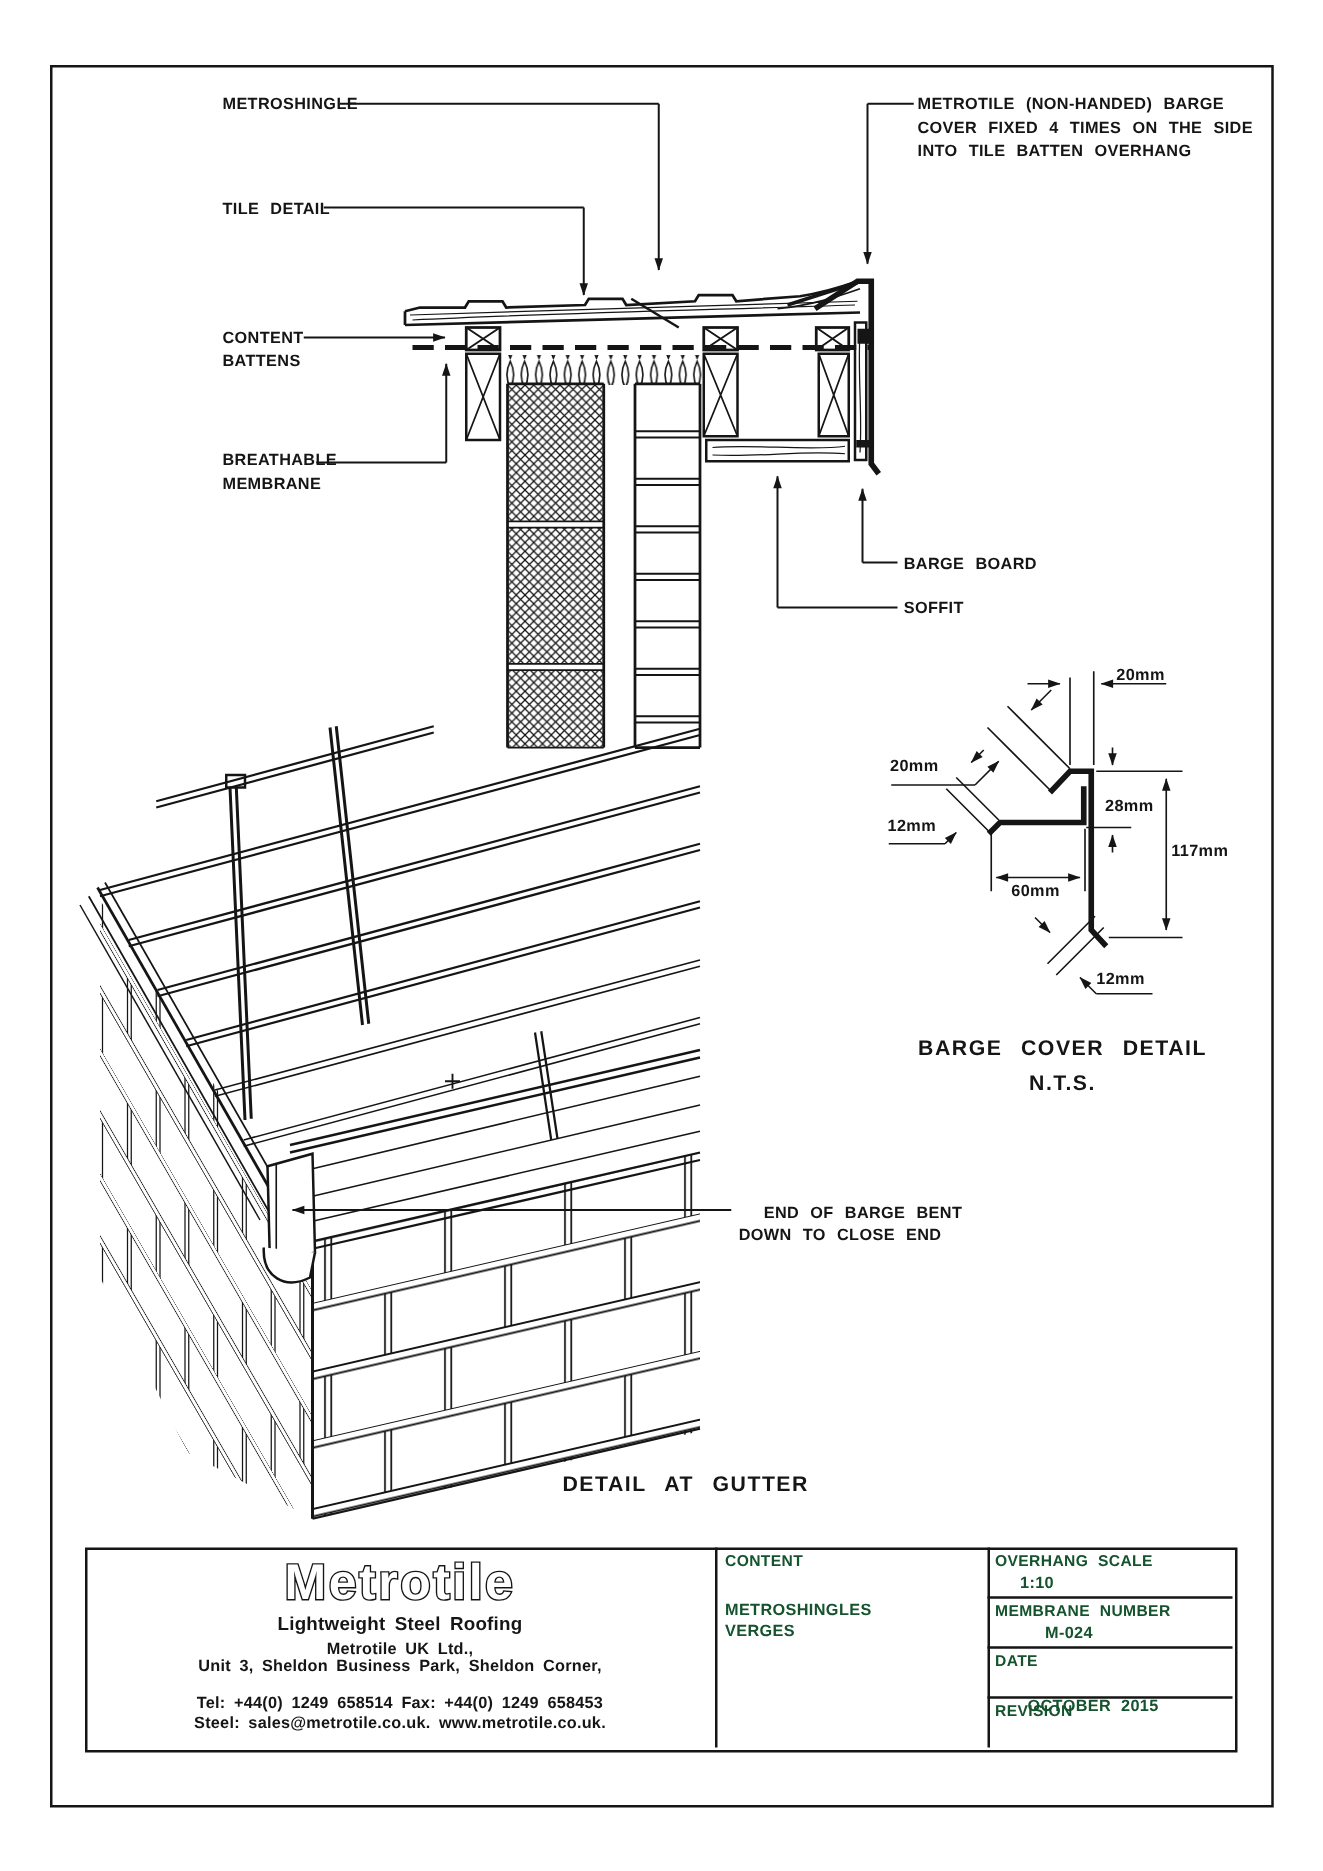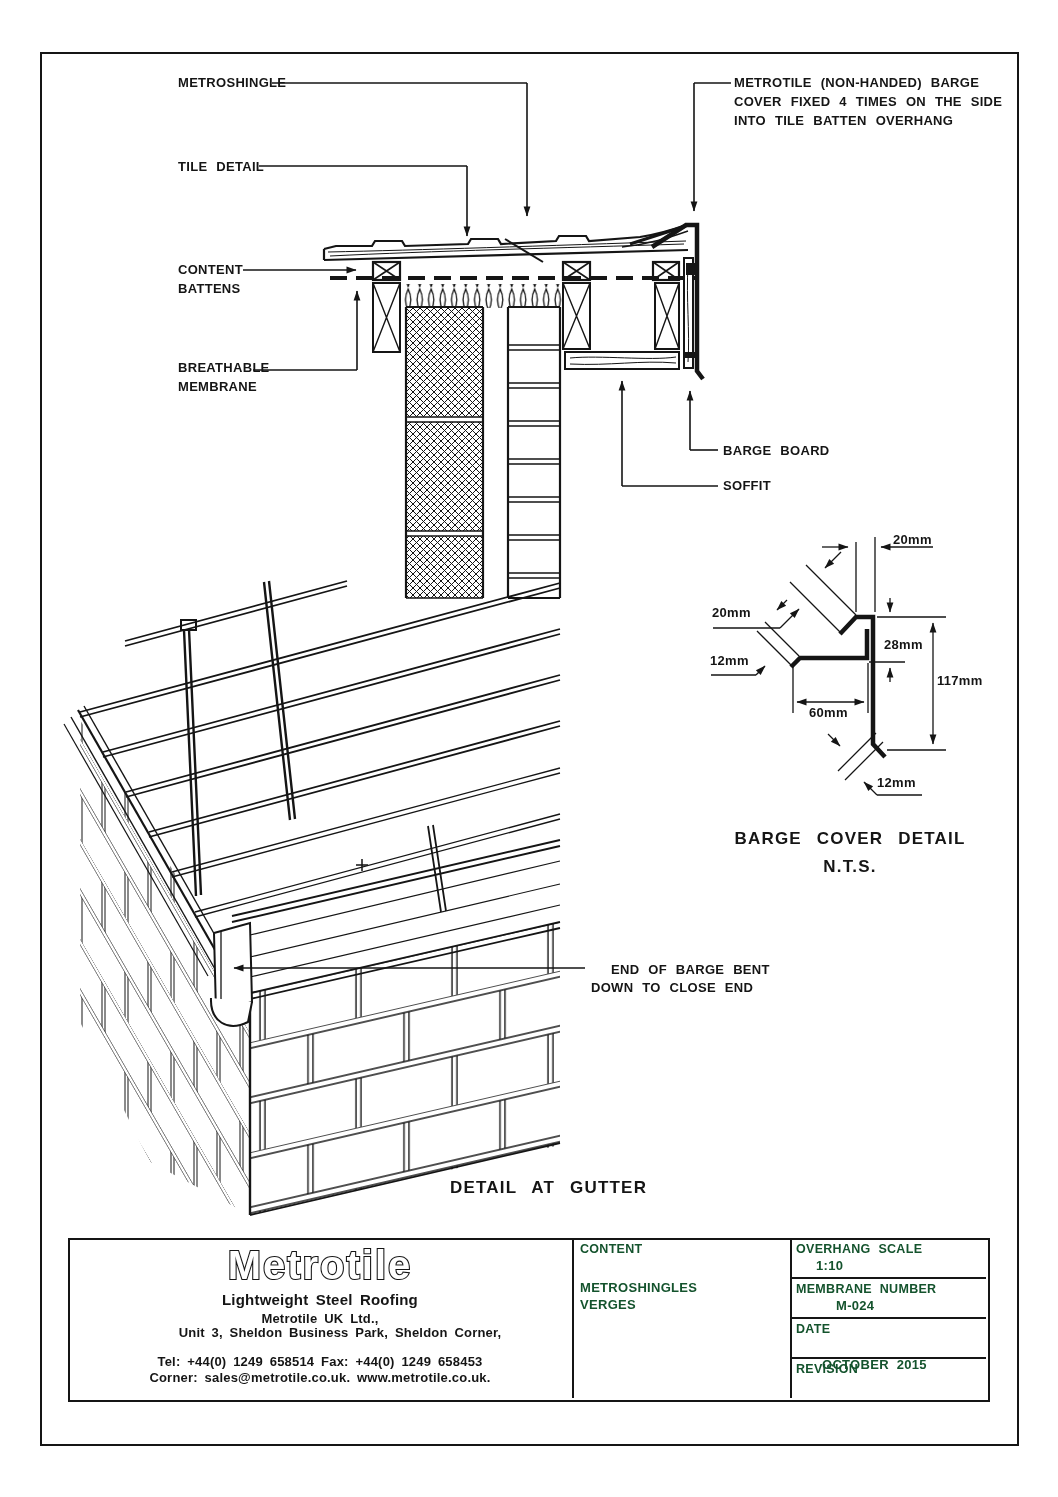--- a/index.html
+++ b/index.html
@@ -217,23 +217,23 @@
   <div class="tb-line-v" style="left:790px;top:1238px;height:160px;"></div>
   <div class="tb-line-h" style="left:790px;top:1277px;width:196px;"></div>
   <div class="tb-line-h" style="left:790px;top:1317px;width:196px;"></div>
   <div class="tb-line-h" style="left:790px;top:1357px;width:196px;"></div>
 
   <svg style="position:absolute;left:68px;top:1241px;" width="504" height="50">
     <text x="252" y="38" text-anchor="middle" font-family="Liberation Sans, sans-serif" font-size="40" font-weight="bold" letter-spacing="2" fill="#ffffff" stroke="#151515" stroke-width="2.2" paint-order="stroke">Metrotile</text>
   </svg>
   <div class="addr" style="top:1291px;font-size:15px;">Lightweight Steel Roofing</div>
   <div class="addr" style="top:1311px;">Metrotile UK Ltd.,</div>
-  <div class="addr" style="top:1325px;padding-left:20px;">Unit 3, Sheldon Business Park, Sheldon Corner,</div>
+  <div class="addr" style="top:1325px;">Unit 3, Sheldon Business Park, Sheldon Corner,</div>
   <div class="addr" style="top:1354px;">Tel: +44(0) 1249 658514  Fax: +44(0) 1249 658453</div>
-  <div class="addr" style="top:1370px;">Corner: sales@metrotile.co.uk.  www.metrotile.co.uk.</div>
+  <div class="addr" style="top:1370px;">Steel: sales@metrotile.co.uk.  www.metrotile.co.uk.</div>
 
   <div class="tb-text" style="left:580px;top:1242px;">CONTENT</div>
   <div class="tb-text tb-val" style="left:580px;top:1280px;">METROSHINGLES</div>
   <div class="tb-text tb-val" style="left:580px;top:1297px;">VERGES</div>
 
   <div class="tb-text" style="left:796px;top:1242px;">OVERHANG SCALE</div>
   <div class="tb-text tb-val" style="left:816px;top:1258px;">1:10</div>
   <div class="tb-text" style="left:796px;top:1282px;">MEMBRANE NUMBER</div>
   <div class="tb-text tb-val" style="left:836px;top:1298px;">M-024</div>
   <div class="tb-text" style="left:796px;top:1322px;">DATE</div>

